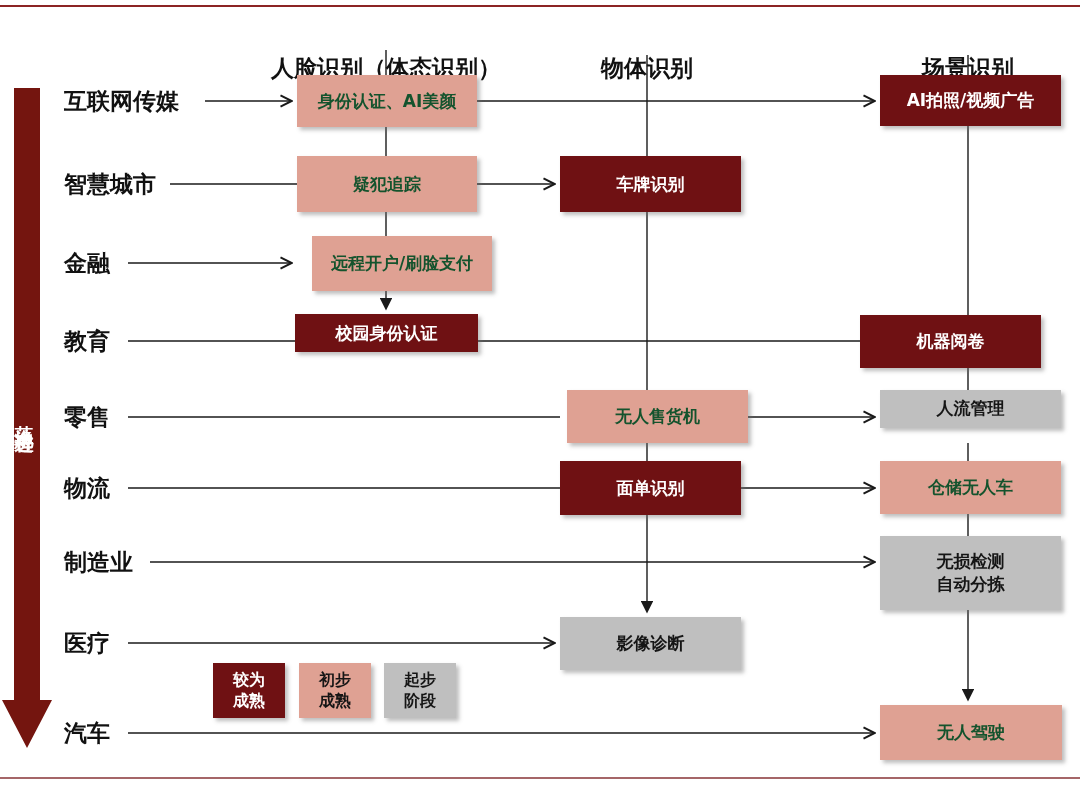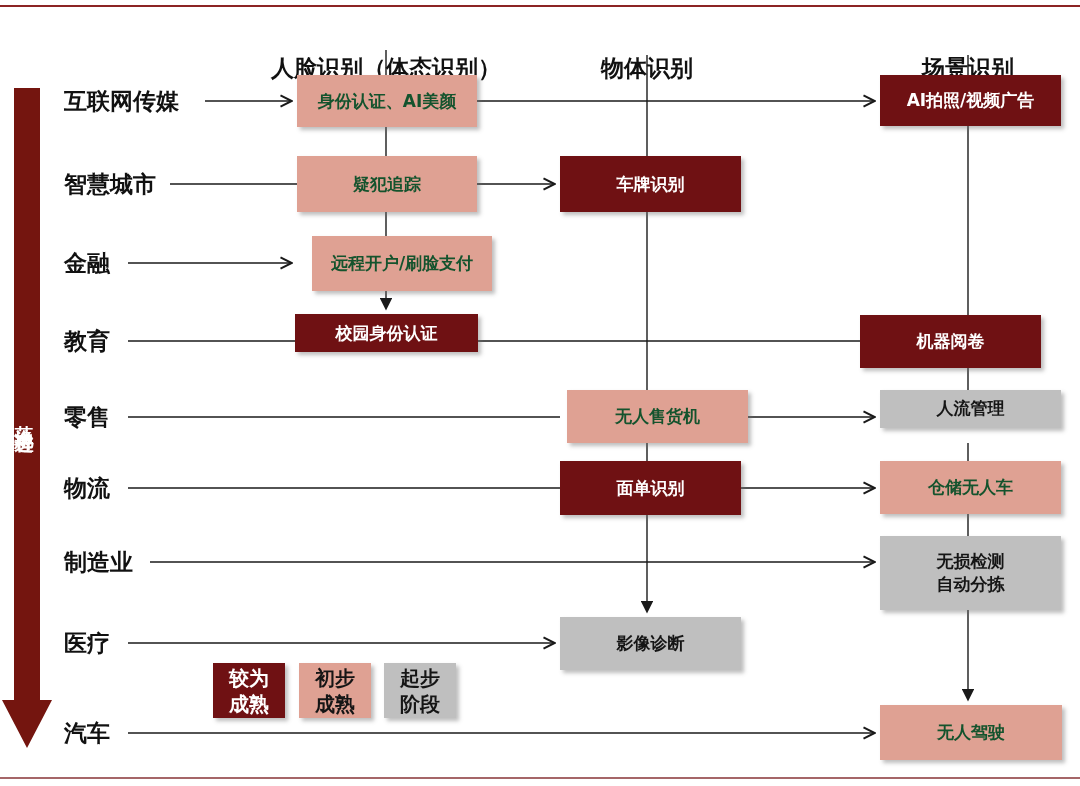--- a/index.html
+++ b/index.html
@@ -21,21 +21,21 @@
   .box{
     position:absolute;display:flex;align-items:center;justify-content:center;
     font-size:17px;font-weight:bold;text-align:center;white-space:pre-line;line-height:1.35;
     box-shadow:3px 3px 4px rgba(110,110,110,.45);
   }
   .box.dark{background:#6F1113;color:#ffffff;}
   .box.pink{background:#DFA193;color:#14532d;}
   .box.gray{background:#BFBFBF;color:#151515;}
   .legend-box{
     position:absolute;width:72px;height:55px;display:flex;align-items:center;justify-content:center;
-    font-size:20px;font-weight:bold;text-align:center;white-space:pre-line;line-height:1.3;
+    font-size:16px;font-weight:bold;text-align:center;white-space:pre-line;line-height:1.3;
     box-shadow:3px 3px 4px rgba(110,110,110,.45);
   }
   .axis-label{
     position:absolute;left:16px;top:352px;height:130px;width:22px;
     writing-mode:vertical-rl;text-orientation:upright;letter-spacing:4px;
     color:#ffffff;font-size:19px;font-weight:bold;text-align:center;
   }
   svg.connectors{position:absolute;left:0;top:0;}
 </style>
 </head>

